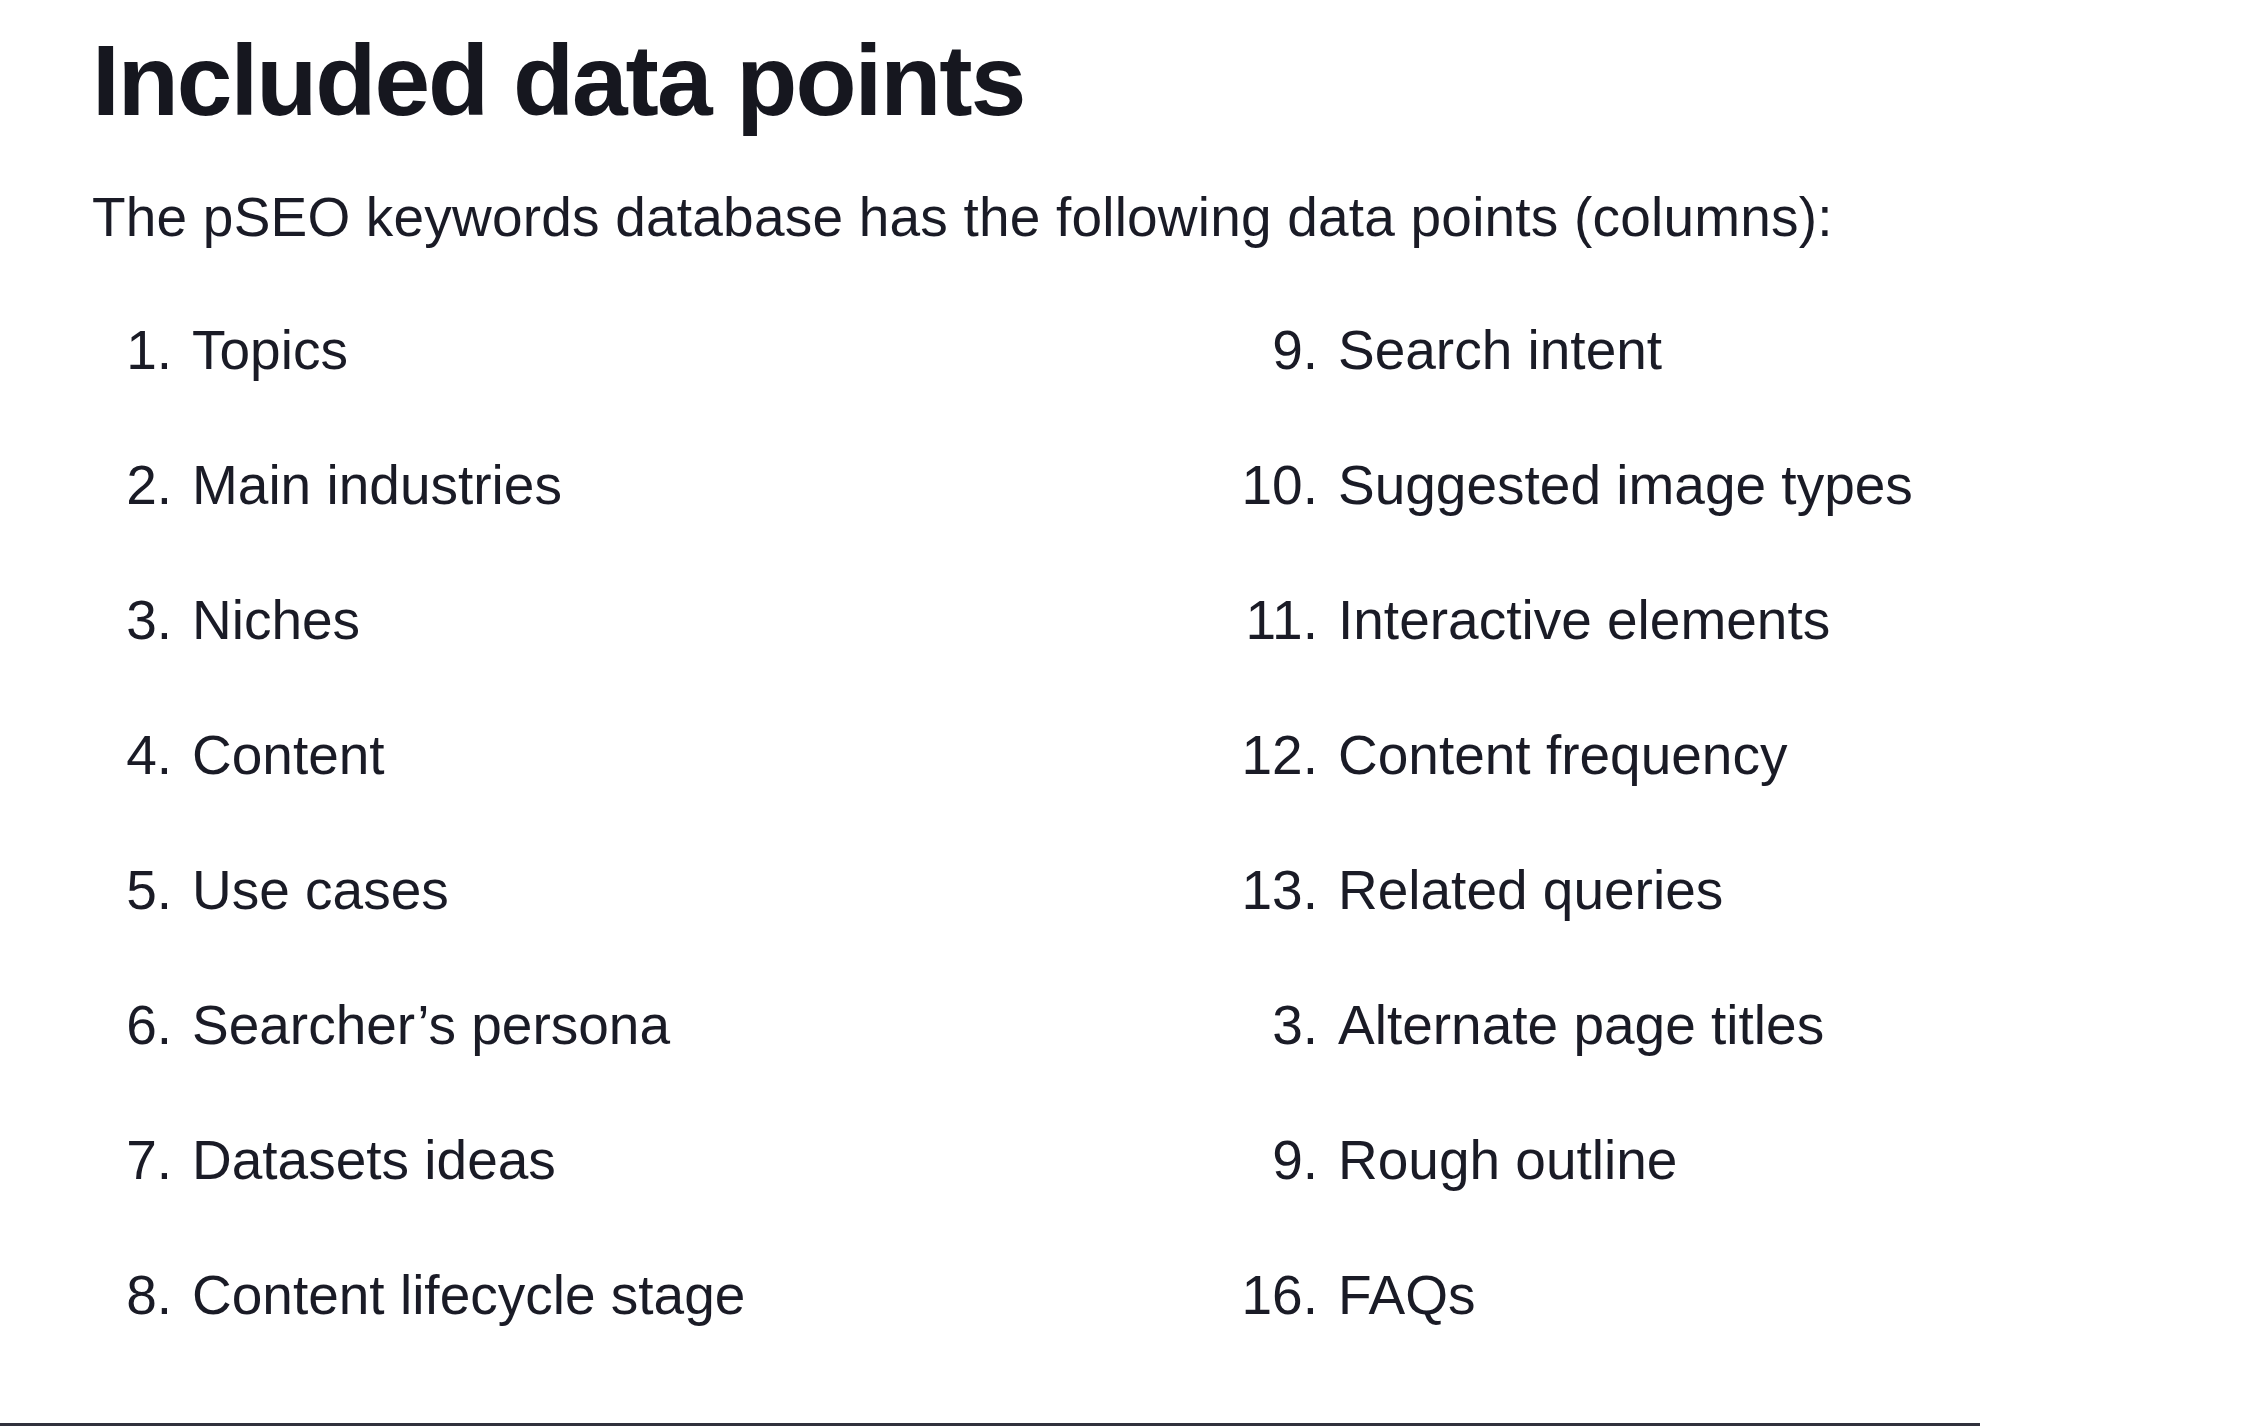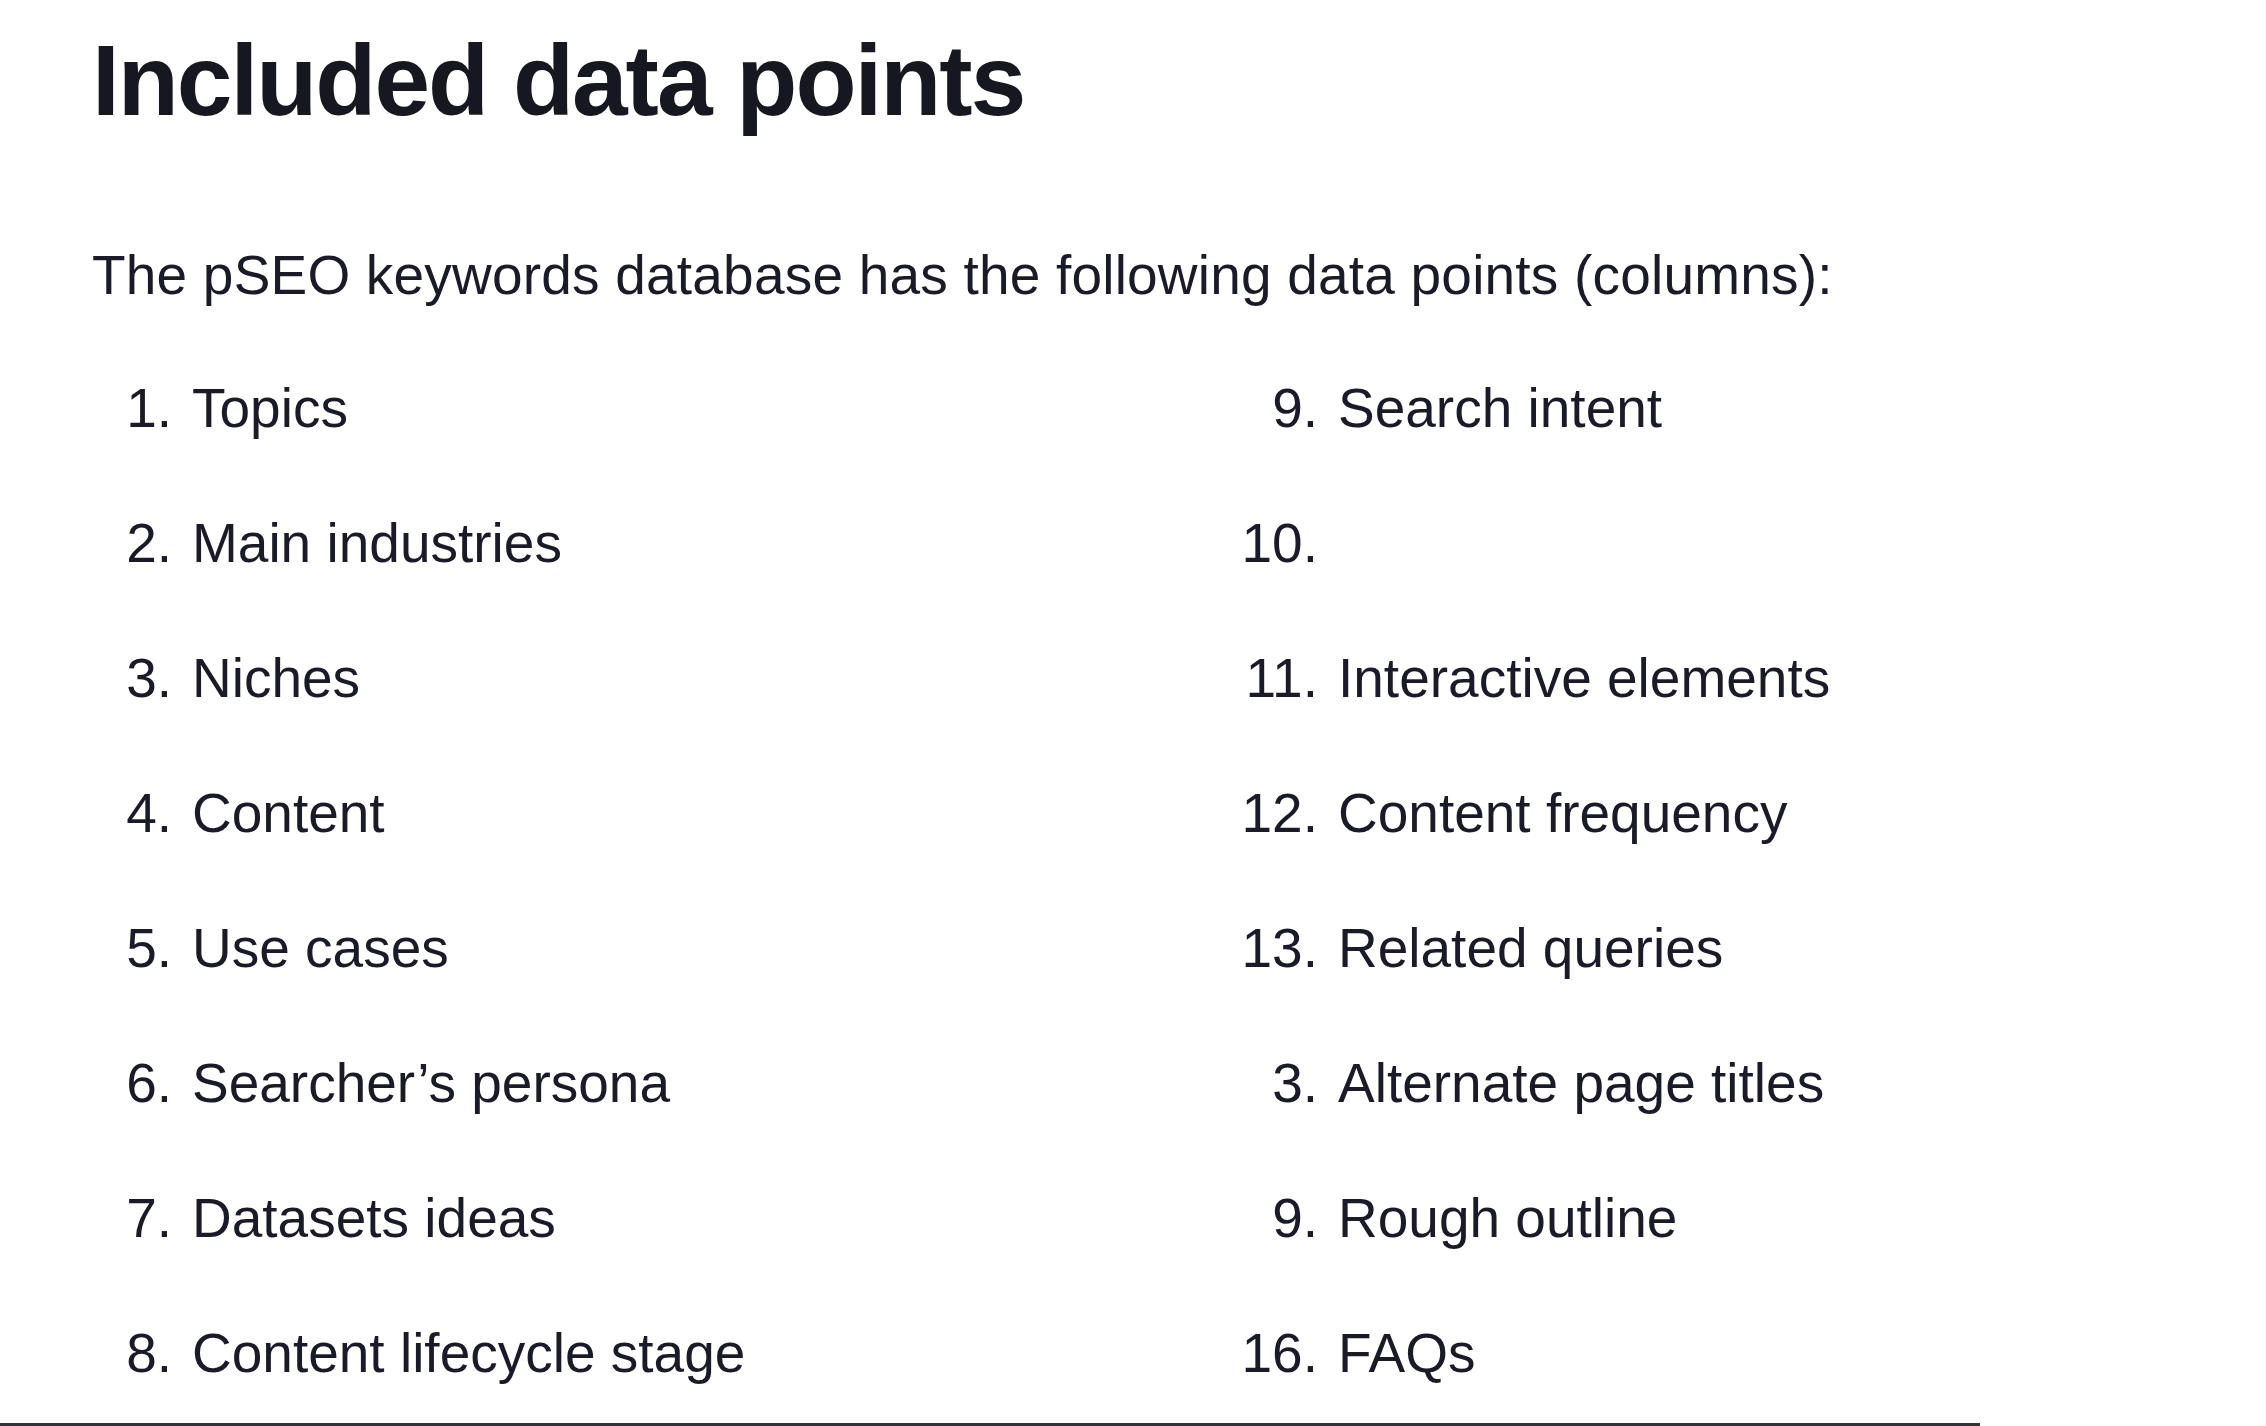--- a/index.html
+++ b/index.html
@@ -26,21 +26,21 @@
   }
   .page-title {
     margin: 20px 0 0 0;
     font-size: 100px;
     line-height: 1.2;
     font-weight: 700;
     letter-spacing: -2px;
     color: var(--heading);
   }
   .intro {
-    margin: 104px 0 0 0;
+    margin: 46px 0 0 0;
     font-size: 55px;
     line-height: 63px;
     font-weight: 400;
     letter-spacing: 0.2px;
     color: var(--text);
   }
   .dp-list {
     list-style: none;
     margin: 70px 0 0 0;
     padding: 0;
@@ -118,20 +118,21 @@
         <span class="dp-label">Content lifecycle stage</span>
       </li>
 
       <li class="dp-item">
         <span class="dp-num">9.</span>
         <span class="dp-label">Search intent</span>
       </li>
 
       <li class="dp-item">
         <span class="dp-num">10.</span>
+        <span class="dp-label">Suggested image types</span>
       </li>
 
       <li class="dp-item">
         <span class="dp-num">11.</span>
         <span class="dp-label">Interactive elements</span>
       </li>
 
       <li class="dp-item">
         <span class="dp-num">12.</span>
         <span class="dp-label">Content frequency</span>

